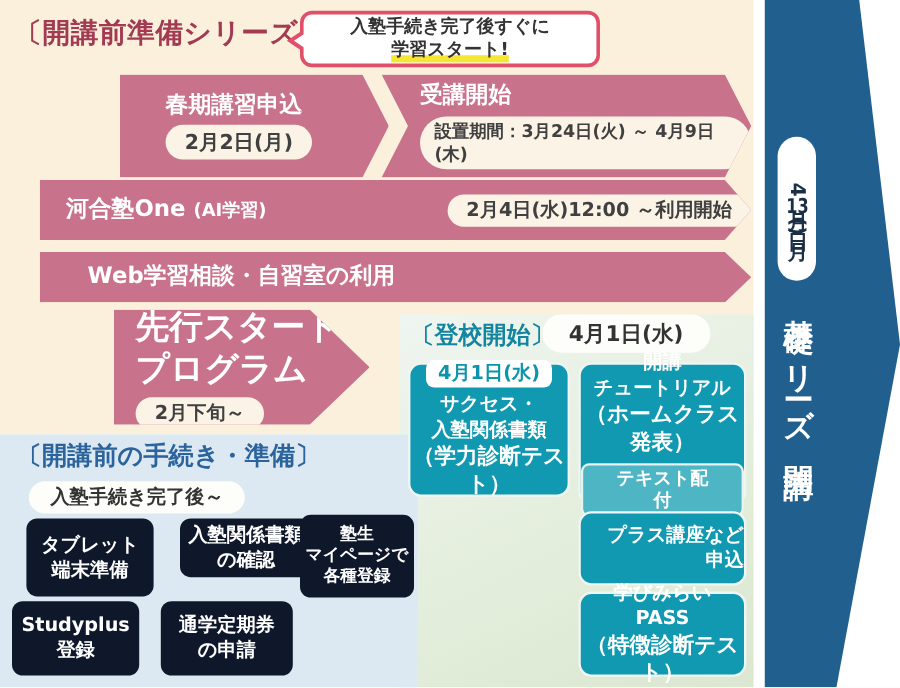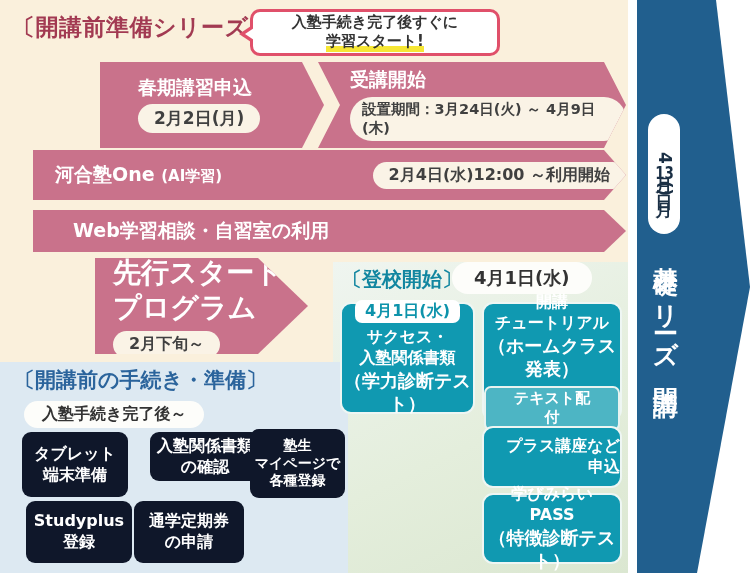--- a/index.html
+++ b/index.html
@@ -70,21 +70,21 @@
     padding:1px 25px;font-size:15px;font-weight:bold;margin-top:5px;}
 
   
   .proc-pill{left:24px;top:401px;padding:3px 18px;font-size:16px;}
   .blue-box{background:#0f172a;border-radius:9px;color:#fff;display:flex;flex-direction:column;
     align-items:center;justify-content:center;text-align:center;font-weight:bold;
     font-size:16px;line-height:1.3;}
   .bb1{left:22px;top:432px;width:106px;height:65px;}
   .bb2{left:150px;top:432px;width:110px;height:49px;}
   .bb3{left:250px;top:429px;width:95px;height:69px;font-size:14px;line-height:1.25;}
-  .bb4{left:26px;top:501px;width:106px;height:62px;}
+  .bb4{left:10px;top:501px;width:106px;height:62px;}
   .bb5{left:134px;top:501px;width:110px;height:62px;}
 
   
   .kickoff{left:637px;top:0;width:113px;height:573px;background:#215f8e;
     clip-path:polygon(0 0,79px 0,113px 287px,60px 573px,0 573px);}
   .v-pill{left:11px;top:114px;width:32px;height:120px;background:#fff;border-radius:16px;
     display:flex;align-items:center;justify-content:center;}
   .v-date{writing-mode:vertical-rl;font-size:17px;font-weight:bold;color:#1a2f45;line-height:1;}
   .v-date .tcy{text-combine-upright:all;}
   .v-label{left:12px;top:246px;height:220px;writing-mode:vertical-rl;text-orientation:mixed;

